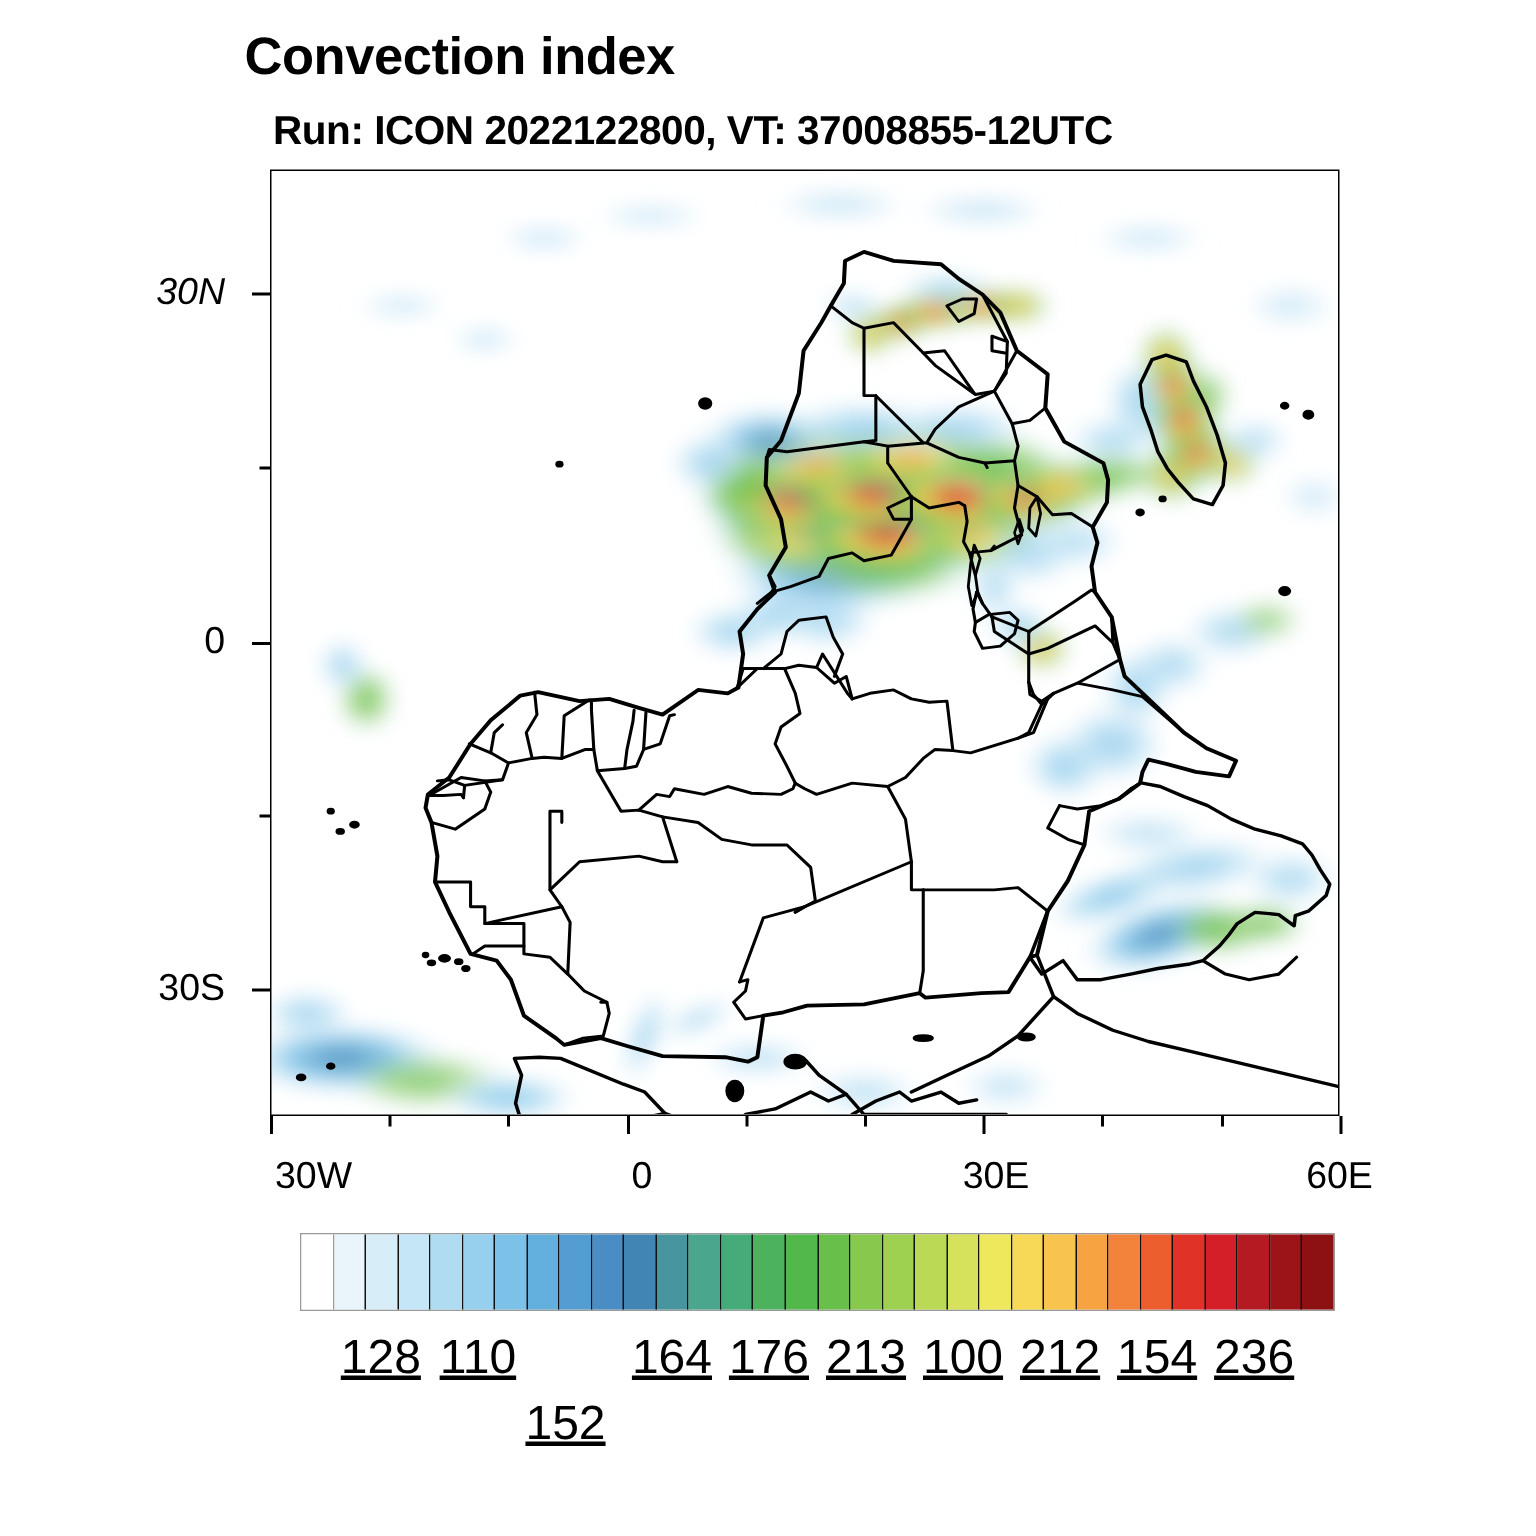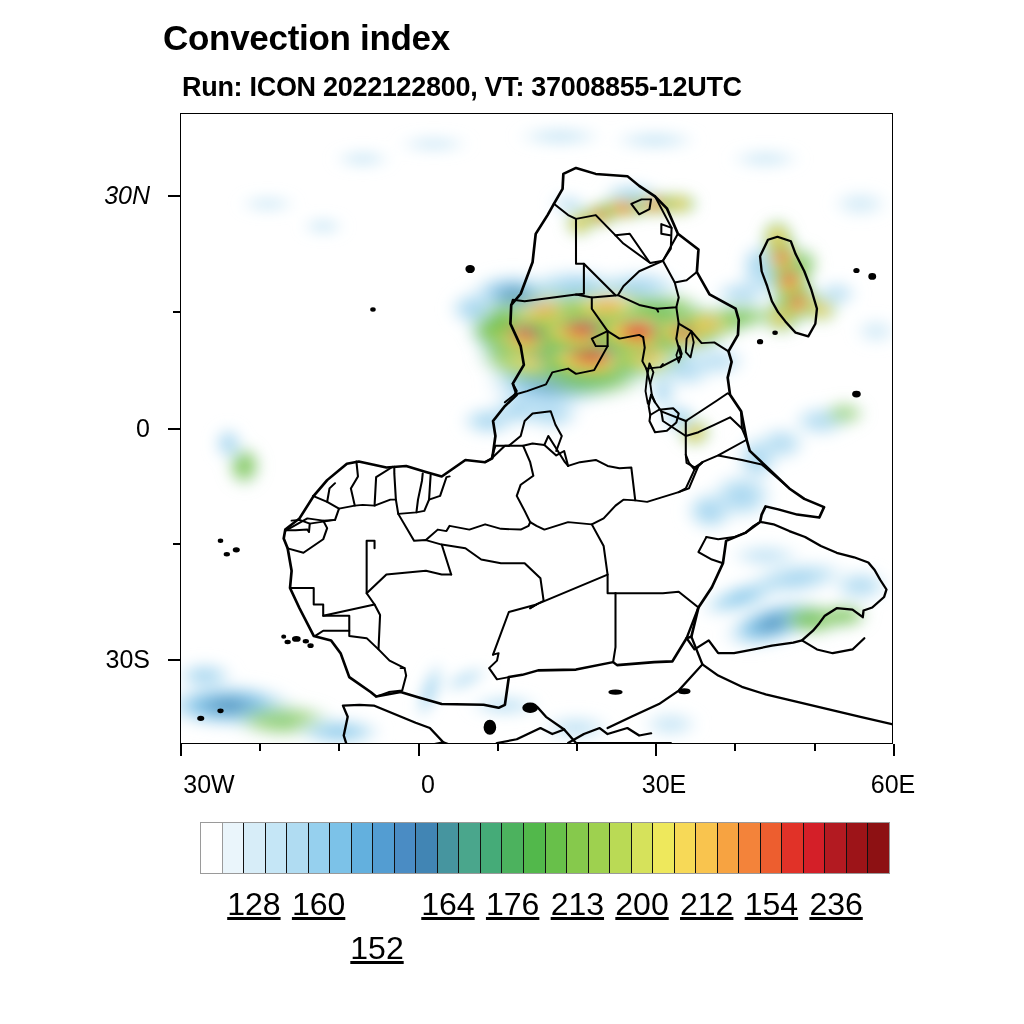--- a/index.html
+++ b/index.html
@@ -432,21 +432,21 @@
     <div class="cell" style="background: rgb(243, 131, 58);"></div>
     <div class="cell" style="background: rgb(237, 94, 47);"></div>
     <div class="cell" style="background: rgb(225, 50, 40);"></div>
     <div class="cell" style="background: rgb(212, 31, 40);"></div>
     <div class="cell" style="background: rgb(179, 26, 33);"></div>
     <div class="cell" style="background: rgb(157, 20, 24);"></div>
     <div class="cell" style="background: rgb(141, 17, 19);"></div>
   </div>
 
 <div class="cblab" style="left: 253.906px;">128</div>
-<div class="cblab" style="left: 318.594px;">160</div>
+<div class="cblab" style="left: 318.594px;">110</div>
 <div class="cblab" style="left: 377px; margin-top: 44px;">152</div>
 <div class="cblab" style="left: 447.969px;">164</div>
 <div class="cblab" style="left: 512.656px;">176</div>
 <div class="cblab" style="left: 577.344px;">213</div>
-<div class="cblab" style="left: 642.031px;">200</div>
+<div class="cblab" style="left: 642.031px;">100</div>
 <div class="cblab" style="left: 706.719px; text-align: center;">212</div>
 <div class="cblab" style="left: 771.406px;">154</div>
 <div class="cblab" style="left: 836.094px;">236</div>
 
 </body></html>

